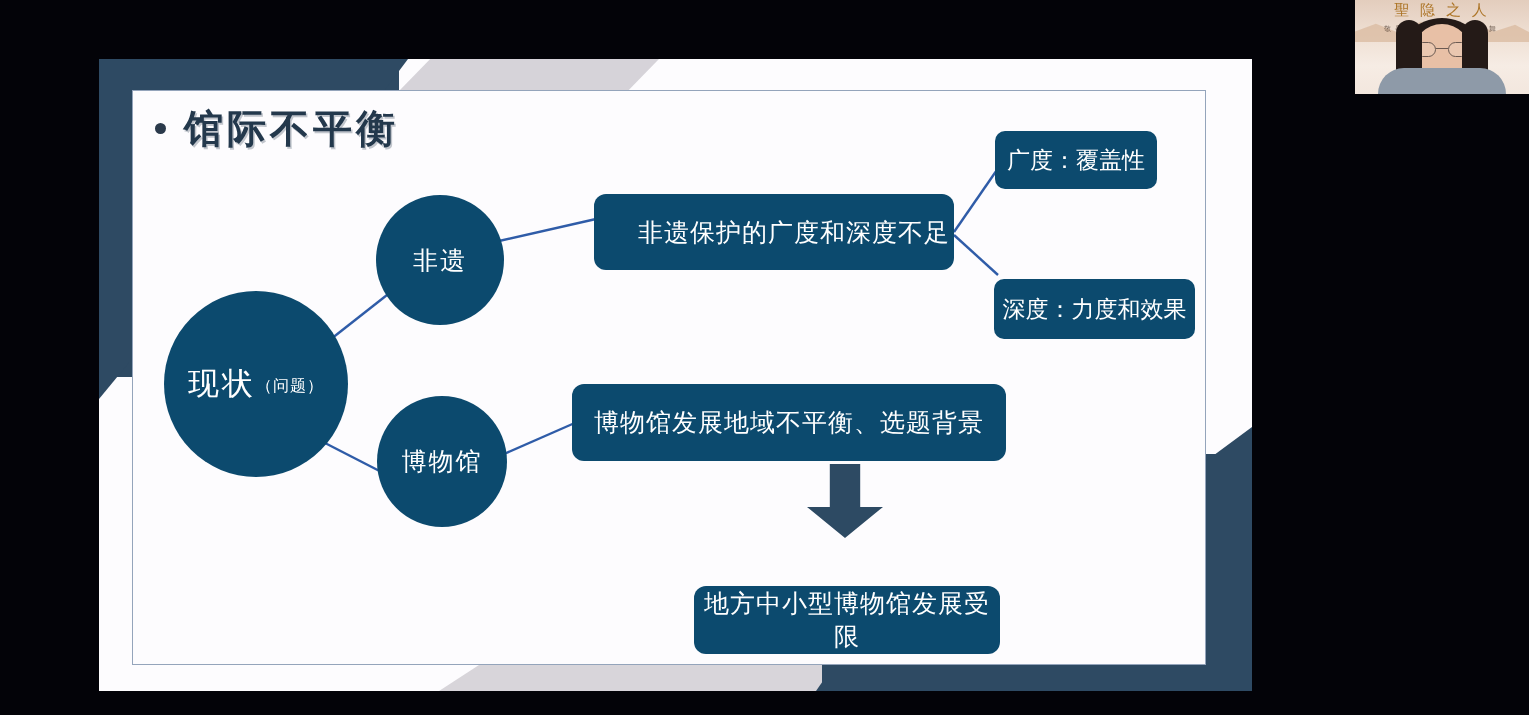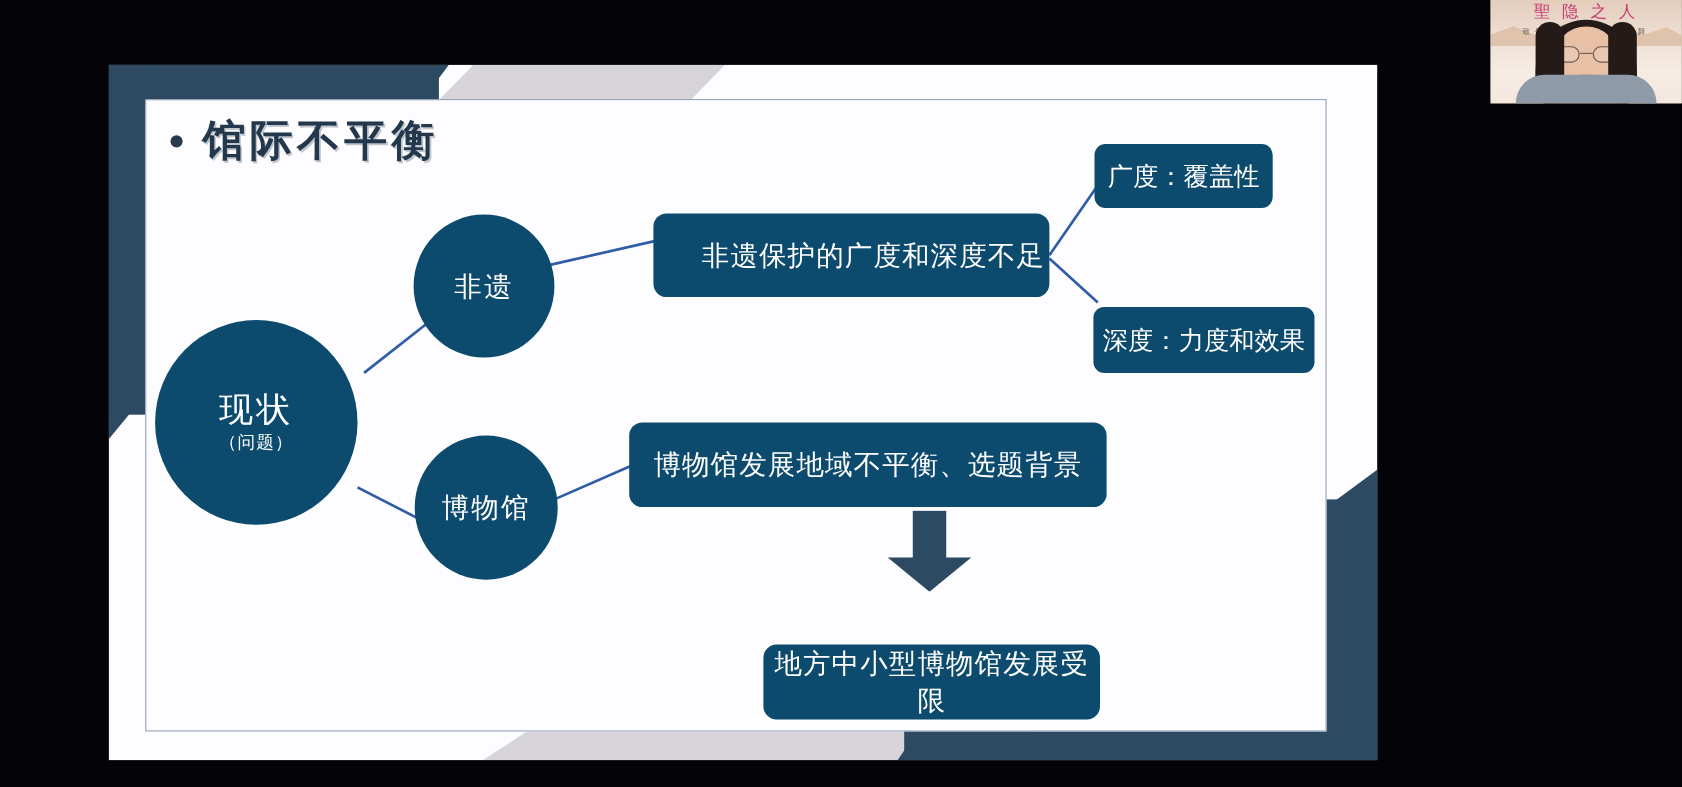--- a/index.html
+++ b/index.html
@@ -153,23 +153,23 @@
     color: #ffffff;
     display: flex;
     align-items: center;
     justify-content: center;
     text-align: center;
     box-sizing: border-box;
   }
   .circle { border-radius: 50%; }
 
   .n-main {
-    left: 42px; top: 232px;
+    left: 65px; top: 232px;
     width: 184px; height: 186px;
-    flex-direction: column;
+    flex-direction: row;
     line-height: 1.12;
   }
   .n-main .big { font-size: 31px; letter-spacing: 3px; }
   .n-main .small { font-size: 16px; letter-spacing: 1px; margin-top: 3px; text-align: right; }
 
   .n-feiyi {
     left: 277px; top: 136px;
     width: 128px; height: 130px;
     font-size: 25px;
     letter-spacing: 2px;
@@ -243,21 +243,21 @@
     width: 100%; height: 26px;
     background: #d9b99f;
     opacity: .75;
     clip-path: polygon(0 60%, 12% 30%, 24% 62%, 38% 22%, 52% 58%, 66% 26%, 80% 60%, 92% 34%, 100% 62%, 100% 100%, 0 100%);
   }
   .cam-calligraphy {
     position: absolute;
     left: 50%; top: 1px;
     transform: translateX(-50%);
     font-size: 15px;
-    color: #be185d;
+    color: #a16207;
     opacity: .82;
     letter-spacing: 3px;
     white-space: nowrap;
     font-family: "DejaVu Serif", serif;
   }
   .cam-subtext {
     position: absolute;
     left: 50%; top: 24px;
     transform: translateX(-50%);
     font-size: 7px;

